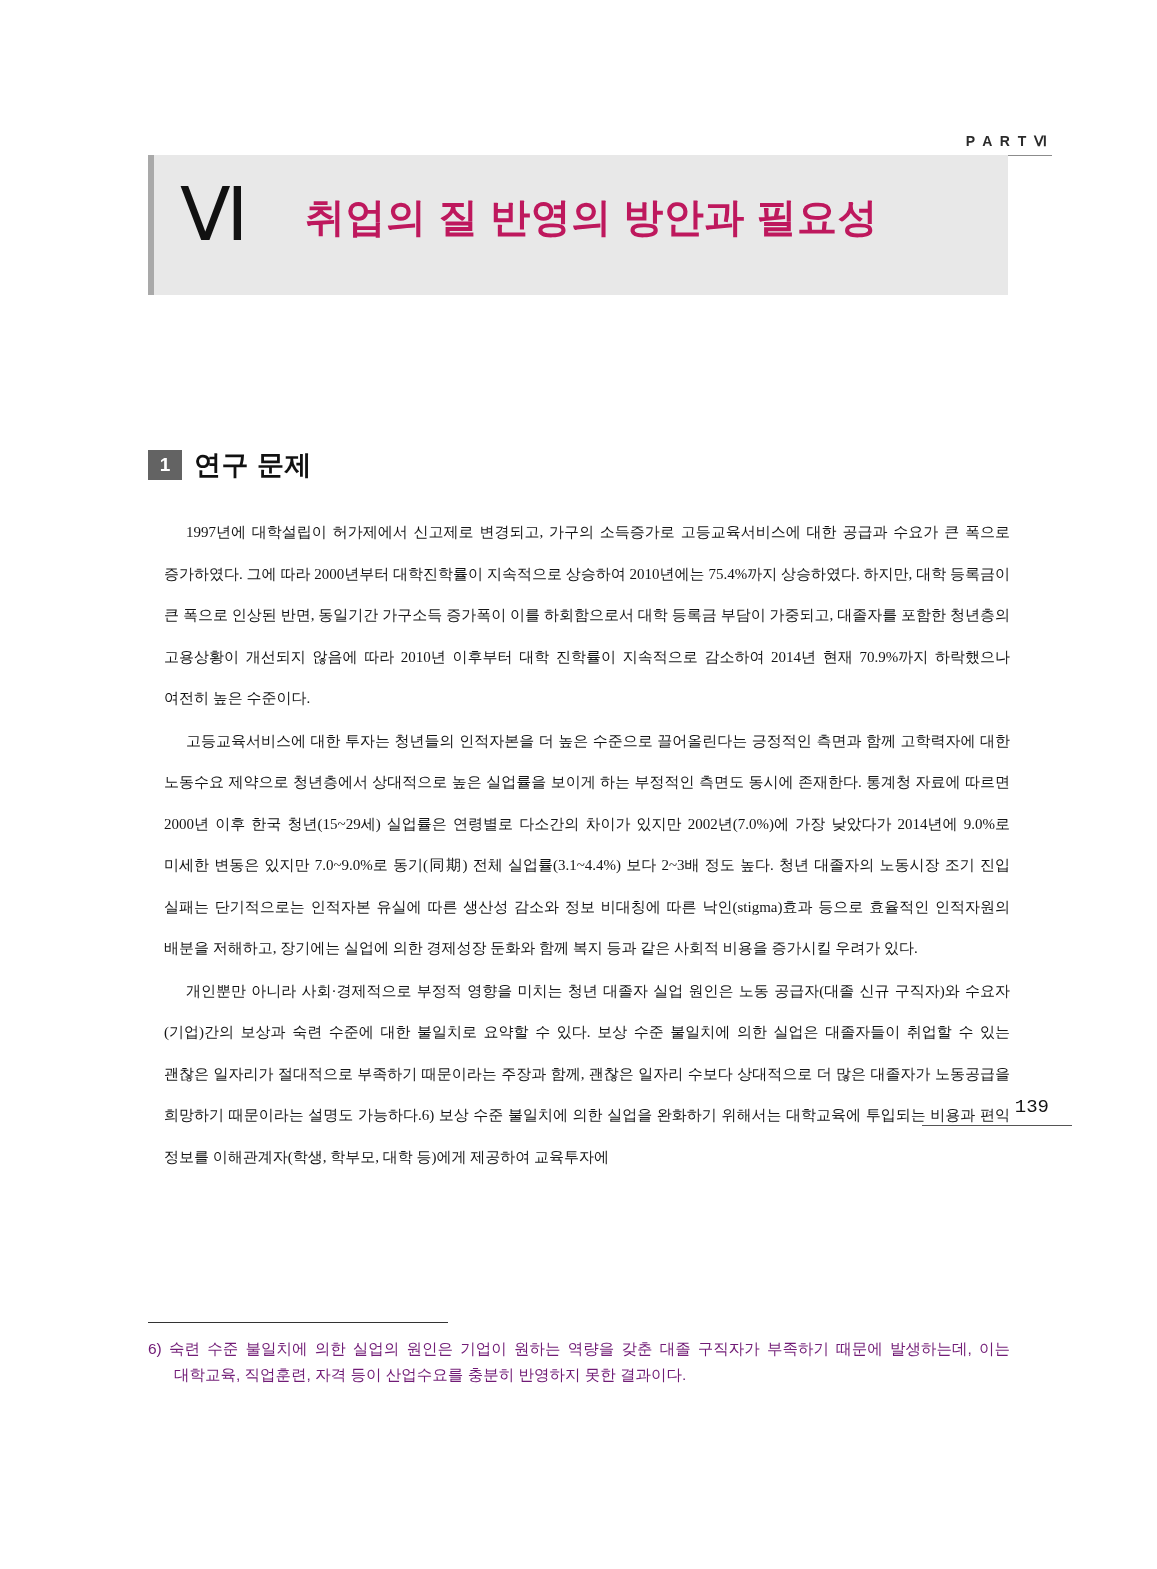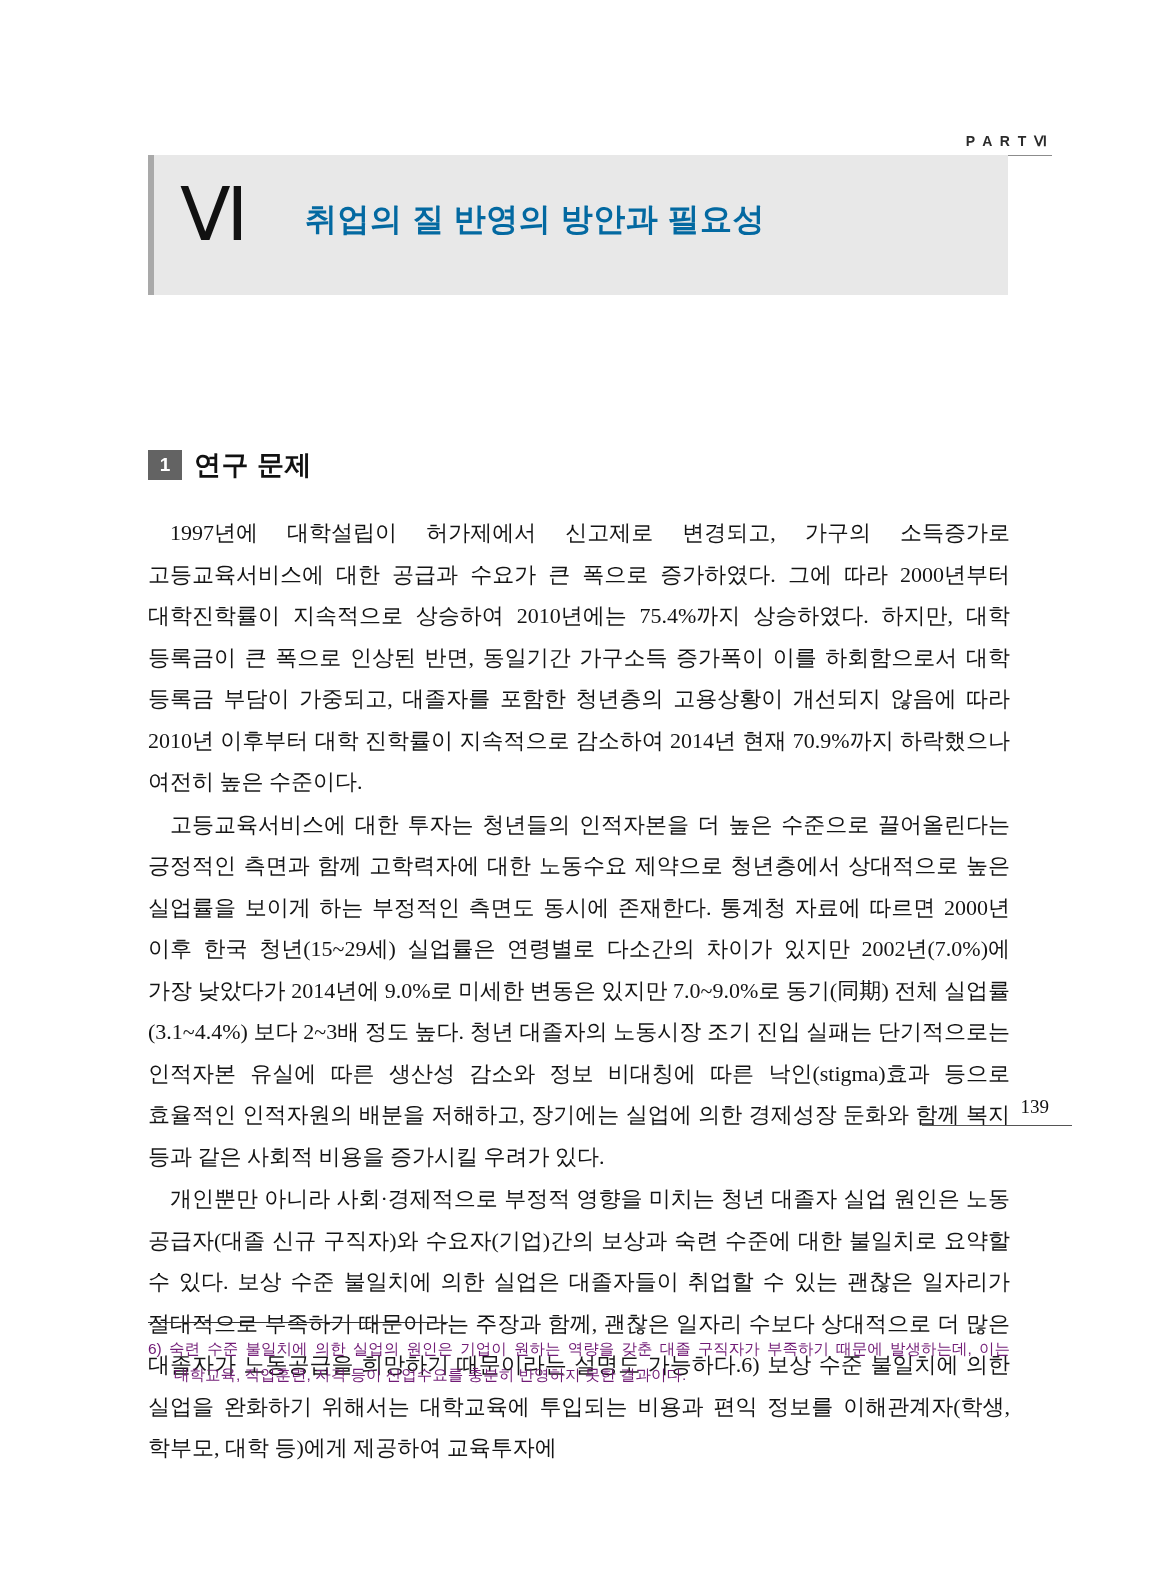--- a/index.html
+++ b/index.html
@@ -68,25 +68,25 @@
     font-family: "Liberation Serif", serif;
     font-size: 74px;
     line-height: 74px;
     font-weight: normal;
     color: #111;
     letter-spacing: -2px;
   }
   .title-text {
     position: absolute;
     left: 305px;
-    top: 198px;
-    font-family: "Liberation Sans", sans-serif;
-    font-size: 32px;
-    font-weight: bold;
-    color: #0369a1;
+    top: 190px;
+    font-family: "Liberation Sans", sans-serif;
+    font-size: 40px;
+    font-weight: bold;
+    color: #be185d;
     letter-spacing: 0.5px;
   }
 
   
   .section-head {
     position: absolute;
     left: 148px;
     top: 447px;
     display: flex;
     align-items: center;
@@ -114,26 +114,26 @@
 
   
   .body-wrap {
     position: absolute;
     left: 148px;
     top: 512px;
     width: 862px;
   }
   .para {
     font-family: "Liberation Serif", serif;
-    font-size: 22px;
+    font-size: 15px;
     line-height: 41.5px;
     text-align: justify;
     text-justify: inter-character;
     text-indent: 22px;
-    margin: 0 0 1px 0;
+    margin: 0 0 1px 16px;
     word-break: keep-all;
     color: #141414;
   }
 
   
   .foot-rule {
     position: absolute;
     left: 148px;
     top: 1322px;
     width: 300px;
@@ -156,21 +156,21 @@
     display: block;
     padding-left: 26px;
     text-indent: -26px;
   }
 
   
   .pagenum {
     position: absolute;
     right: 108px;
     bottom: 108px;
-    font-family: Liberation Serif, serif;
+    font-family: Liberation Mono, monospace;
     font-size: 19px;
     color: #111;
     text-align: right;
     margin-left: 40px;
   }
   .pagenum-rule {
     position: absolute;
     right: 85px;
     bottom: 100px;
     width: 150px;

